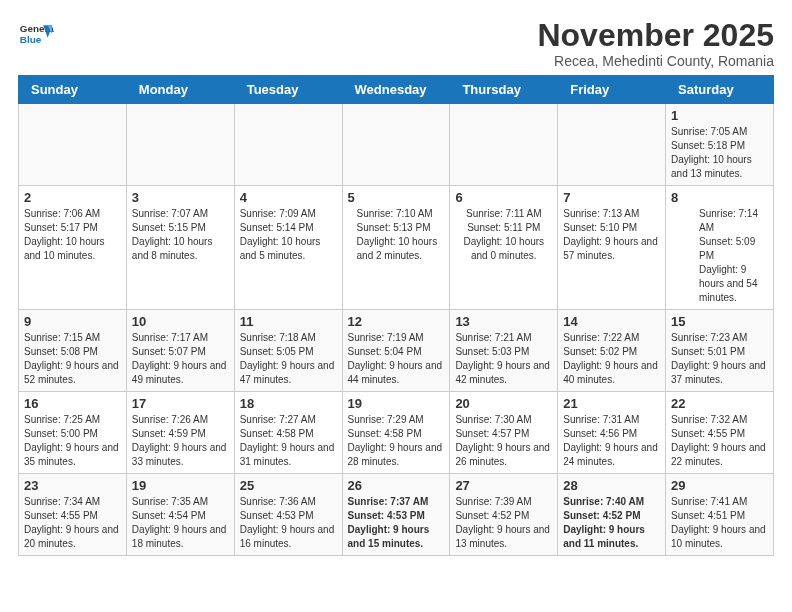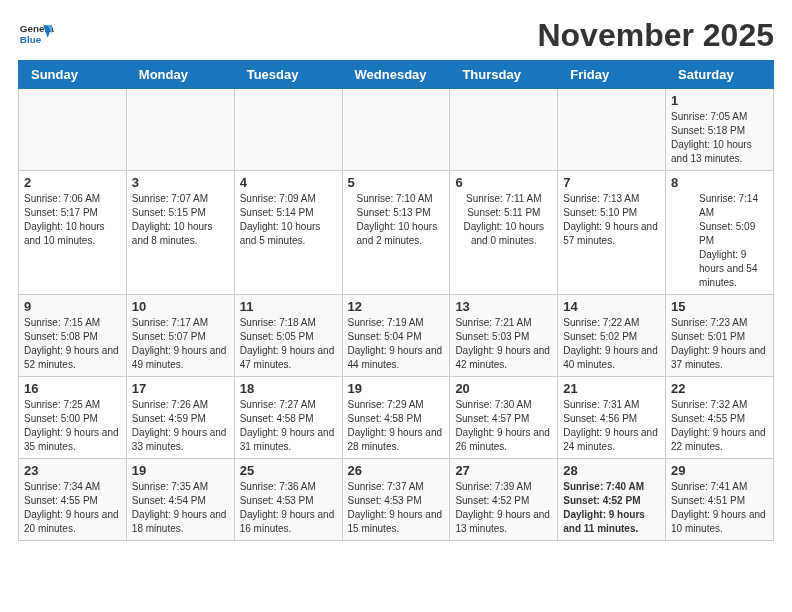--- a/index.html
+++ b/index.html
@@ -88,20 +88,21 @@
     <svg class="logo-icon" viewBox="0 0 40 40" xmlns="http://www.w3.org/2000/svg">
 
       <text x="2" y="16" font-size="11" font-family="Arial" font-weight="bold" fill="#333">General</text>
       <text x="2" y="28" font-size="11" font-family="Arial" font-weight="bold" fill="#1a75bb">Blue</text>
       <polygon points="28,8 38,8 33,22" fill="#1a75bb"></polygon>
       <polygon points="33,8 38,8 38,18" fill="#5aabee"></polygon>
     </svg>
   </div>
   <div class="title-area">
     <div class="cal-title">November 2025</div>
+    <div class="cal-subtitle">Recea, Mehedinti County, Romania</div>
   </div>
 </div>
 
 <table class="calendar">
   <thead>
     <tr class="header-row">
     <th>Sunday</th>
         <th>Monday</th>
         <th>Tuesday</th>
         <th>Wednesday</th>
@@ -271,21 +272,21 @@
 Daylight: 9 hours and 18 minutes.</div>
         </td>
         <td>
           <div class="day-number">25</div>
           <div class="day-info" style="white-space: pre-line;">Sunrise: 7:36 AM
 Sunset: 4:53 PM
 Daylight: 9 hours and 16 minutes.</div>
         </td>
         <td>
           <div class="day-number">26</div>
-          <div class="day-info" style="white-space: pre-line;">Sunrise: 7:37 AM
+          <div class="day-info" style="white-space: pre-line; font-weight: bold;">Sunrise: 7:37 AM
 Sunset: 4:53 PM
 Daylight: 9 hours and 15 minutes.</div>
         </td>
         <td>
           <div class="day-number">27</div>
           <div class="day-info" style="white-space: pre-line;">Sunrise: 7:39 AM
 Sunset: 4:52 PM
 Daylight: 9 hours and 13 minutes.</div>
         </td>
         <td>

